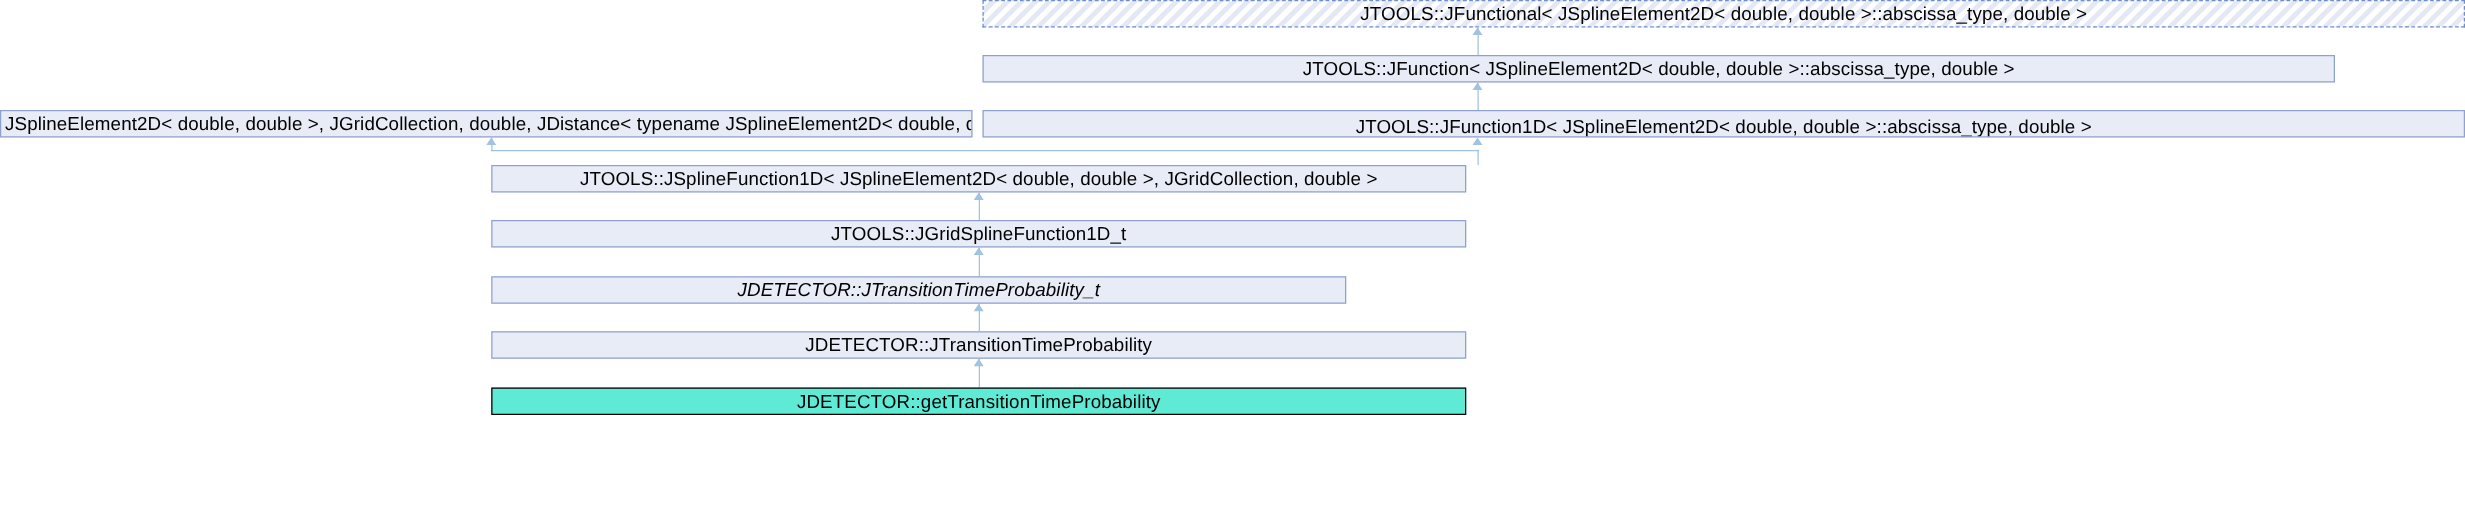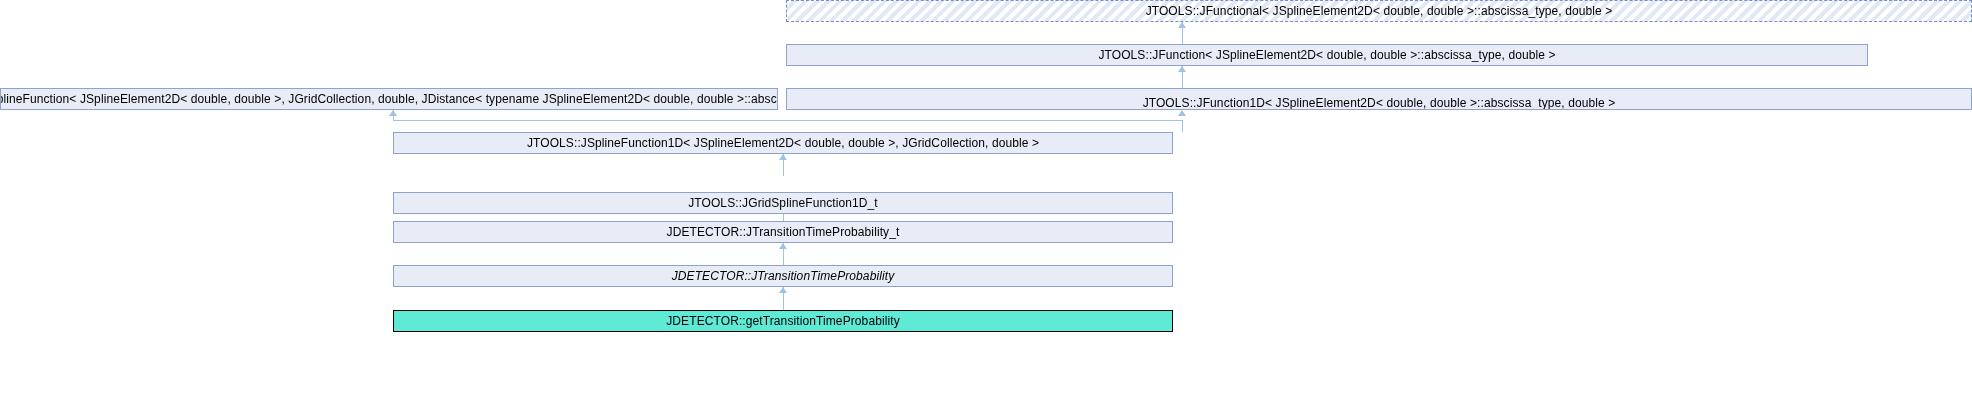--- a/index.html
+++ b/index.html
@@ -21,21 +21,21 @@
     top: 0;
     width: 1972px;
     height: 416px;
   }
   .node {
     position: absolute;
     box-sizing: border-box;
     background: #e8ecf7;
     border: 1px solid #8fa2cc;
     color: #000000;
-    font-size: 12px;
+    font-size: 15px;
     line-height: 1;
     display: flex;
     align-items: center;
     justify-content: center;
     white-space: nowrap;
     overflow: hidden;
     letter-spacing: 0.1px;
   }
   .node.current {
     background: #5eead4;
@@ -111,29 +111,29 @@
   </div>
 
   <div class="node" style="left:786px; top:88px; width:1186px; height:22px;align-items:flex-end;">
     <span>JTOOLS::JFunction1D&lt; JSplineElement2D&lt; double, double &gt;::abscissa_type, double &gt;</span>
   </div>
 
   <div class="node" style="left:393px; top:132px; width:780px; height:22px;">
     <span>JTOOLS::JSplineFunction1D&lt; JSplineElement2D&lt; double, double &gt;, JGridCollection, double &gt;</span>
   </div>
 
-  <div class="node" style="left:393px; top:192px; width:780px; height:22px;">
+  <div class="node" style="left:393px; top:176px; width:780px; height:22px;">
     <span>JTOOLS::JGridSplineFunction1D_t</span>
   </div>
 
-  <div class="node" style="left:393px; top:221px; width:780px; height:22px;">
+  <div class="node" style="left:393px; top:221px; width:684px; height:22px;font-style:italic;">
     <span>JDETECTOR::JTransitionTimeProbability_t</span>
   </div>
 
-  <div class="node" style="left:393px; top:265px; width:780px; height:22px;font-style:italic;">
+  <div class="node" style="left:393px; top:265px; width:780px; height:22px;">
     <span>JDETECTOR::JTransitionTimeProbability</span>
   </div>
 
   <div class="node current" style="left:393px; top:310px; width:780px; height:22px;">
     <span>JDETECTOR::getTransitionTimeProbability</span>
   </div>
 
 </div>
 
 </body></html>

